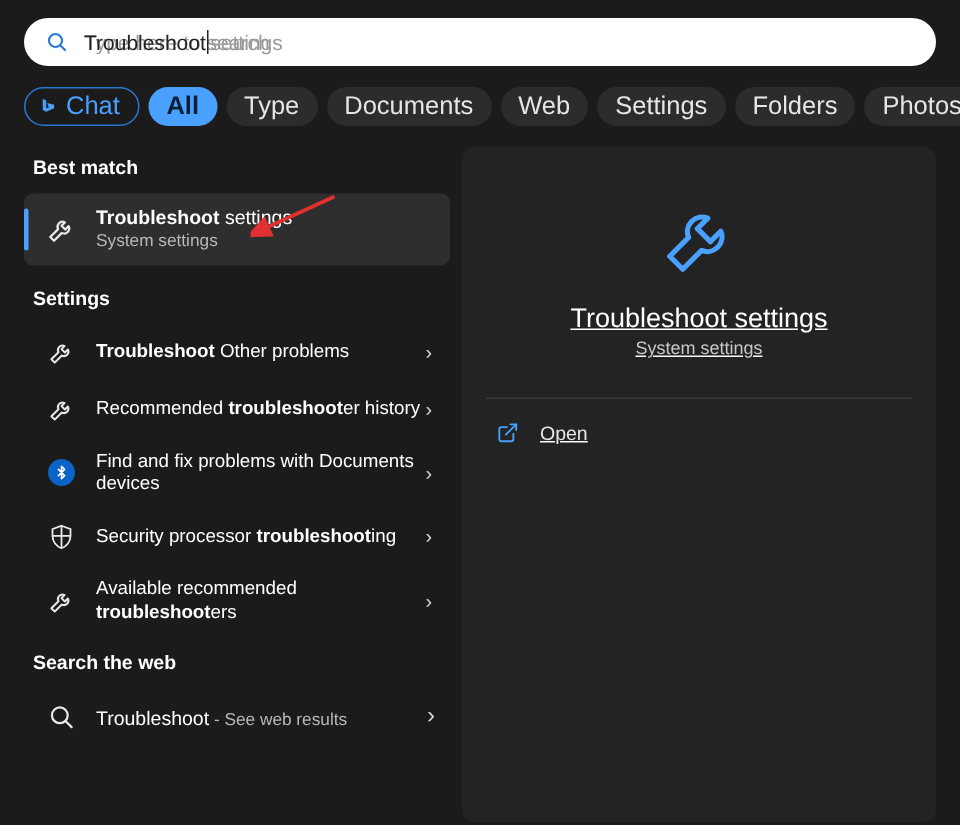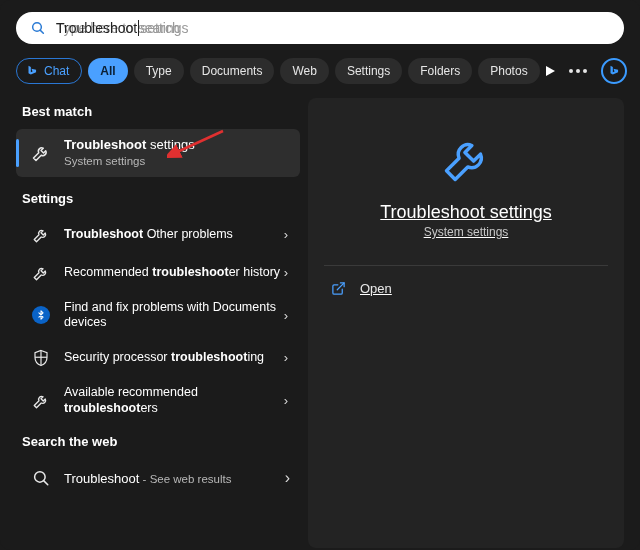--- a/index.html
+++ b/index.html
@@ -11,21 +11,21 @@
   .search-wrap .sicon { width: 16px; height: 16px; margin-right: 10px; display:flex; align-items:center; justify-content:center; }
   .search-wrap input { flex: 1; border: none; outline: none; font-size: 14px; color: #222; background: transparent; }
   .search-wrap input::placeholder { color: #9a9a9a; }
   .typed-overlay { position: absolute; top: 12px; left: 56px; height: 32px; display:flex; align-items:center; font-size:14px; pointer-events:none;}
   .typed-overlay .typed { color:#222; }
   .typed-overlay .ghost { color:#9a9a9a; }
   .typed-overlay .caret { display:inline-block; width:1px; height:16px; background:#222; margin:0 1px; position:relative; top:0; }
 
   
   .filters { display:flex; align-items:center; margin: 0 16px 12px 16px; height: 30px; }
-  .chip { display:flex; align-items:center; height:26px; padding: 0 12px; border-radius: 14px; font-size:12px; color:#e6e6e6; cursor:pointer; margin-right:6px; background:#2c2c2c; white-space:nowrap; }
+  .chip { display:flex; align-items:center; height:26px; padding: 0 12px; border-radius: 14px; font-size:17px; color:#e6e6e6; cursor:pointer; margin-right:6px; background:#2c2c2c; white-space:nowrap; }
   .chip.chat { background: transparent; border: 1px solid #2a77d4; color:#4aa0ff; padding:0 12px 0 8px; }
   .chip.chat svg { margin-right:5px; }
   .chip.active { background:#4aa0ff; color:#0b1f33; font-weight:700; }
   .filters-right { margin-left:auto; display:flex; align-items:center; gap:14px; }
   .play { width:0; height:0; border-left:9px solid #fff; border-top:5px solid transparent; border-bottom:5px solid transparent; cursor:pointer;}
   .dots { display:flex; gap:3px; cursor:pointer; }
   .dots span{ width:4px; height:4px; background:#e6e6e6; border-radius:50%; display:block;}
   .bing-big { width:26px; height:26px; border-radius:50%; border:2px solid #3b9bff; display:flex; align-items:center; justify-content:center; cursor:pointer;}
 
   

